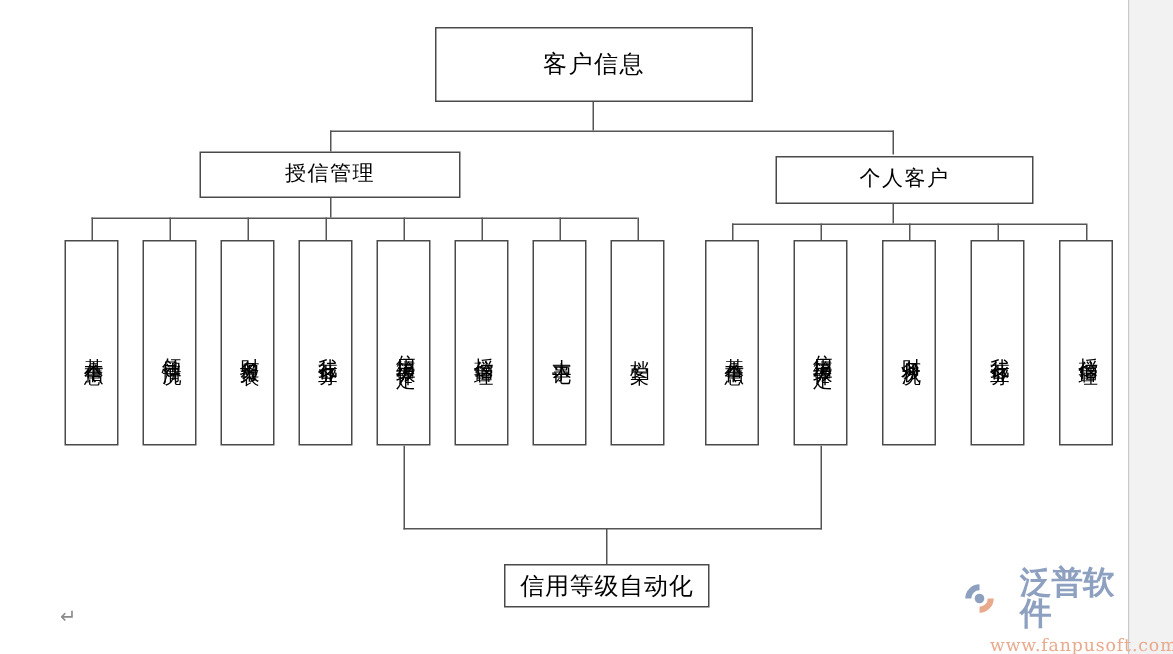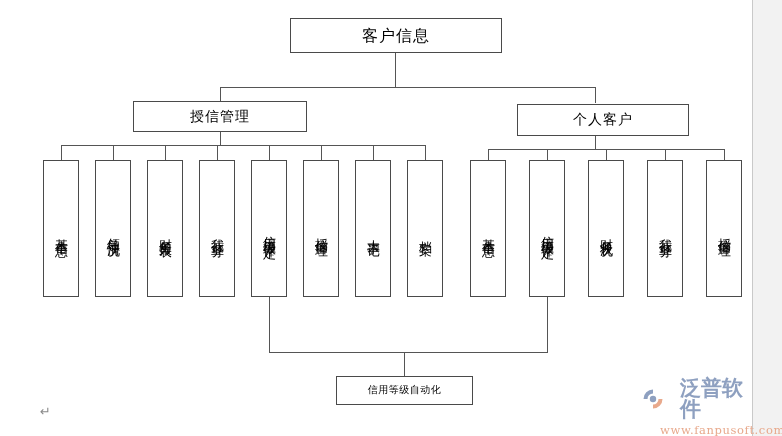--- a/index.html
+++ b/index.html
@@ -50,21 +50,21 @@
   }
   .node.root {
     font-size: 16px;
     letter-spacing: 1px;
   }
   .node.level2 {
     font-size: 14px;
     letter-spacing: 1px;
   }
   .node.bottom {
-    font-size: 10px;
+    font-size: 16px;
     letter-spacing: 0.5px;
   }
   .node.leaf {
     writing-mode: vertical-rl;
     text-orientation: upright;
     font-size: 13px;
     letter-spacing: 2px;
     padding-top: 6px;
   }
   .node.leaf .txt {
@@ -161,21 +161,21 @@
   <div class="ln v" style="left:547px; top:149px; height:11px;"></div>
   <div class="ln v" style="left:606px; top:149px; height:11px;"></div>
   <div class="ln v" style="left:665px; top:149px; height:11px;"></div>
   <div class="ln v" style="left:724px; top:149px; height:11px;"></div>
 
   <div class="ln v" style="left:269px; top:297px; height:56px;"></div>
   <div class="ln v" style="left:547px; top:297px; height:56px;"></div>
   <div class="ln h" style="left:269px; top:352px; width:279px;"></div>
   <div class="ln v" style="left:404px; top:352px; height:24px;"></div>
 
-  <div class="node root" style="left:290px; top:18px; width:212px; height:35px;">
+  <div class="node root" style="left:290px; top:18px; width:212px; height:50px;">
     <span class="txt">客户信息</span>
   </div>
 
   <div class="node level2" style="left:133px; top:101px; width:174px; height:31px;">
     <span class="txt">授信管理</span>
   </div>
 
   <div class="node level2" style="left:517px; top:104px; width:172px; height:32px;">
     <span class="txt">个人客户</span>
   </div>

